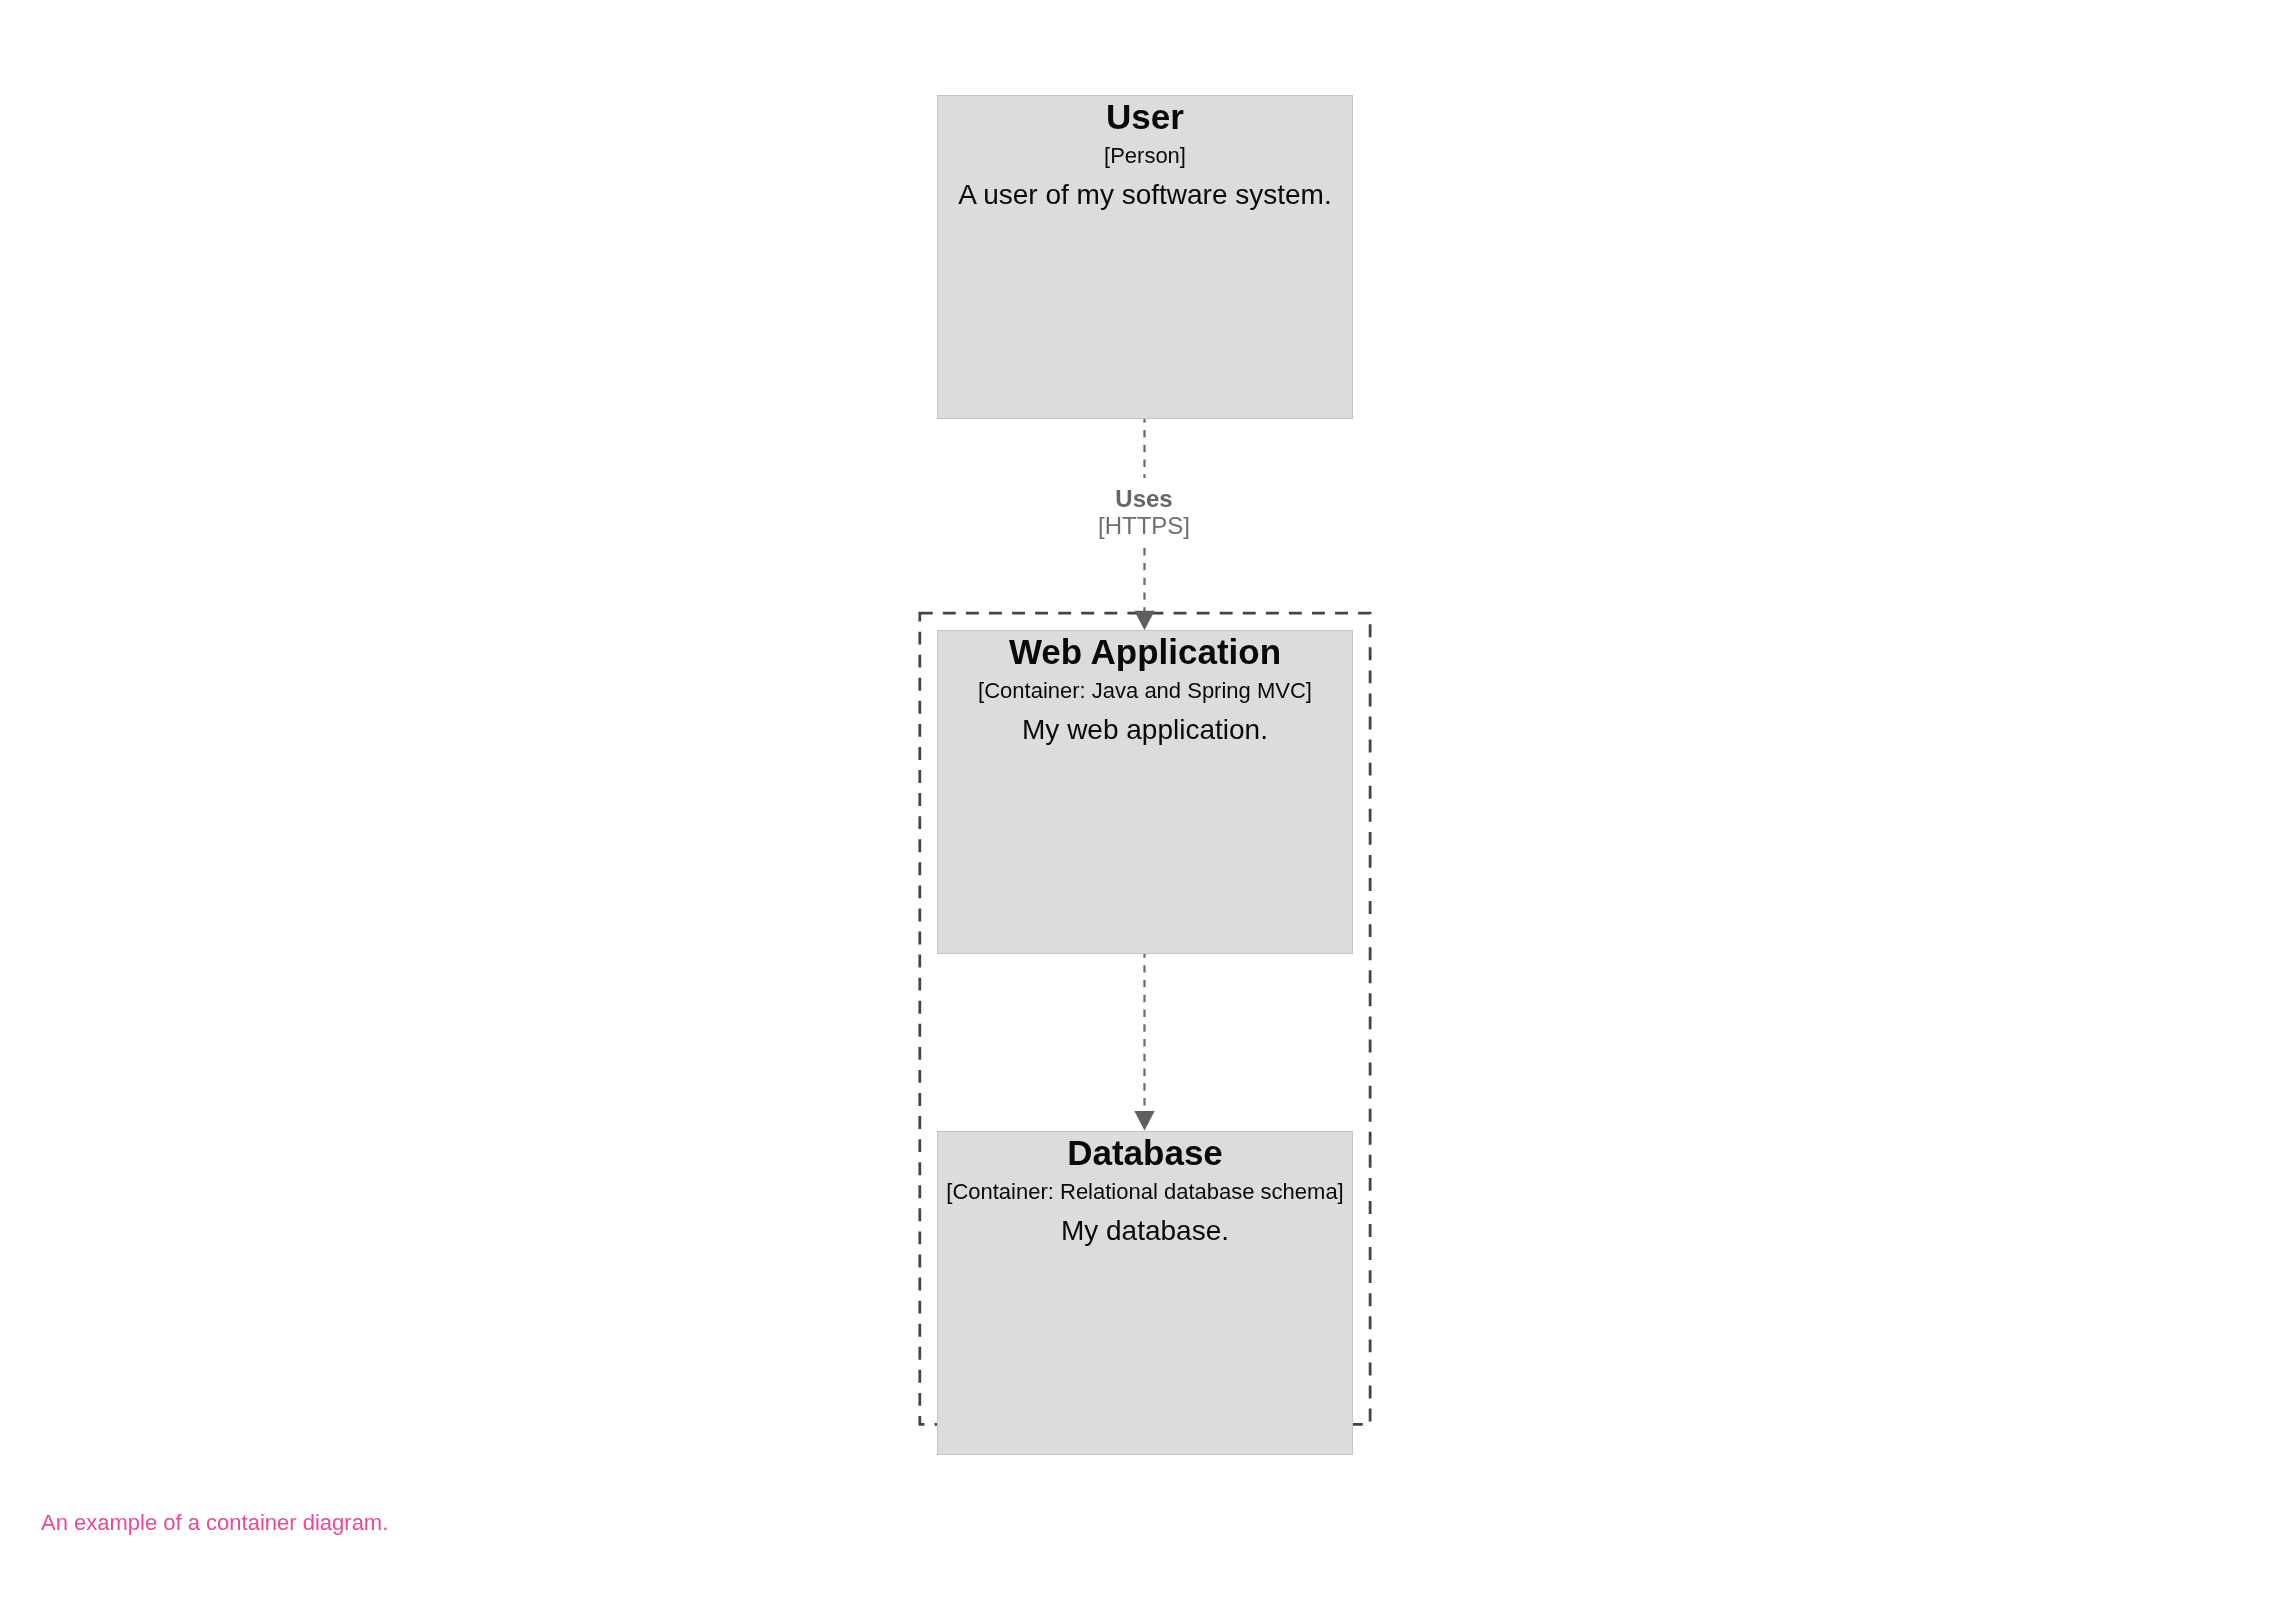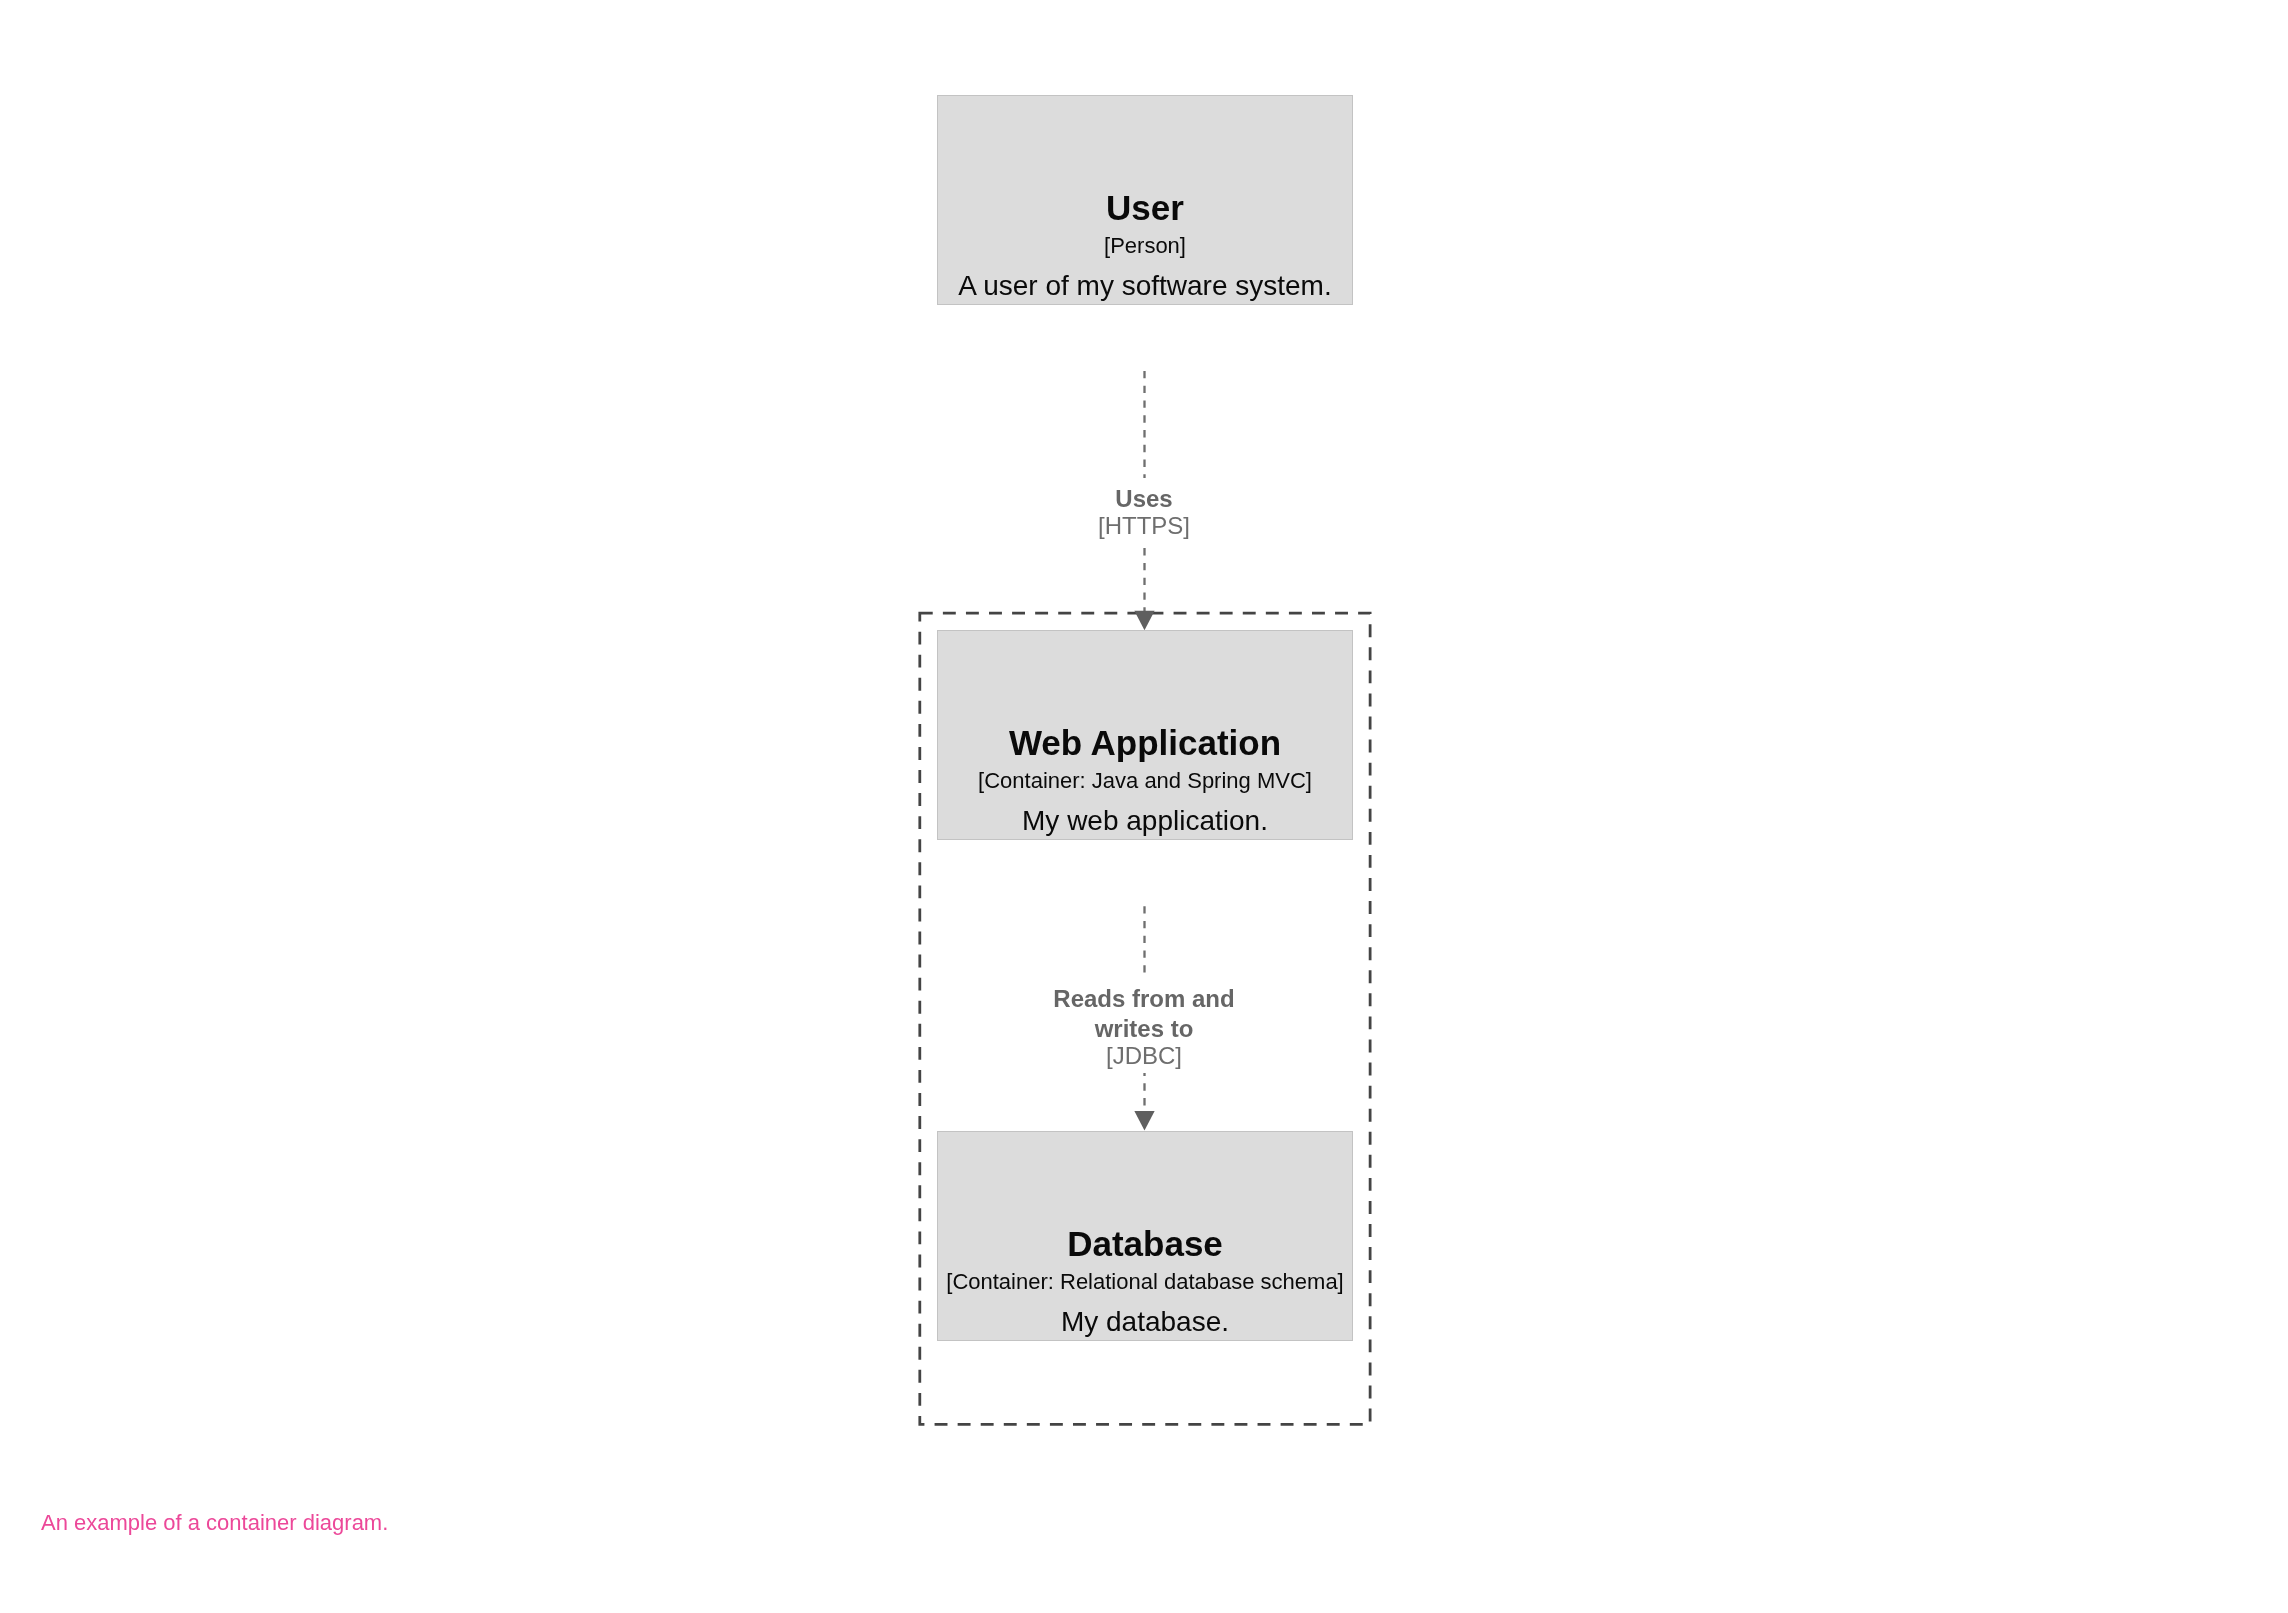--- a/index.html
+++ b/index.html
@@ -18,28 +18,28 @@
   svg.overlay {
     position: absolute;
     left: 0; top: 0;
     width: 2289px;
     height: 1613px;
   }
   .node {
     position: absolute;
     left: 937px;
     width: 416px;
-    height: 210px;
+    height: 324px;
     background: #dcdcdc;
     border: 0.9px solid #c3c3c3;
     box-sizing: border-box;
     display: flex;
     flex-direction: column;
     align-items: center;
-    justify-content: flex-end;
+    justify-content: flex-start;
     text-align: center;
     color: #0a0a0a;
   }
   .node-user     { top: 95px; }
   .node-webapp   { top: 630px; }
   .node-database { top: 1131px; }
   .node .name {
     font-size: 35px;
     font-weight: 700;
     line-height: 1.2;
@@ -122,25 +122,20 @@
     <div class="label">Uses</div>
     <div class="tech">[HTTPS]</div>
   </div>
 
   <div class="node node-webapp">
     <div class="name">Web Application</div>
     <div class="meta">[Container: Java and Spring MVC]</div>
     <div class="desc">My web application.</div>
   </div>
 
-  <div class="rel-label rel-label-reads">
-    <div class="label">Reads from and
-writes to</div>
-    <div class="tech">[JDBC]</div>
-  </div>
 
   <div class="node node-database">
     <div class="name">Database</div>
     <div class="meta">[Container: Relational database schema]</div>
     <div class="desc">My database.</div>
   </div>
 
   <div class="footer">
     <div class="subtitle">An example of a container diagram.</div>
   </div>

